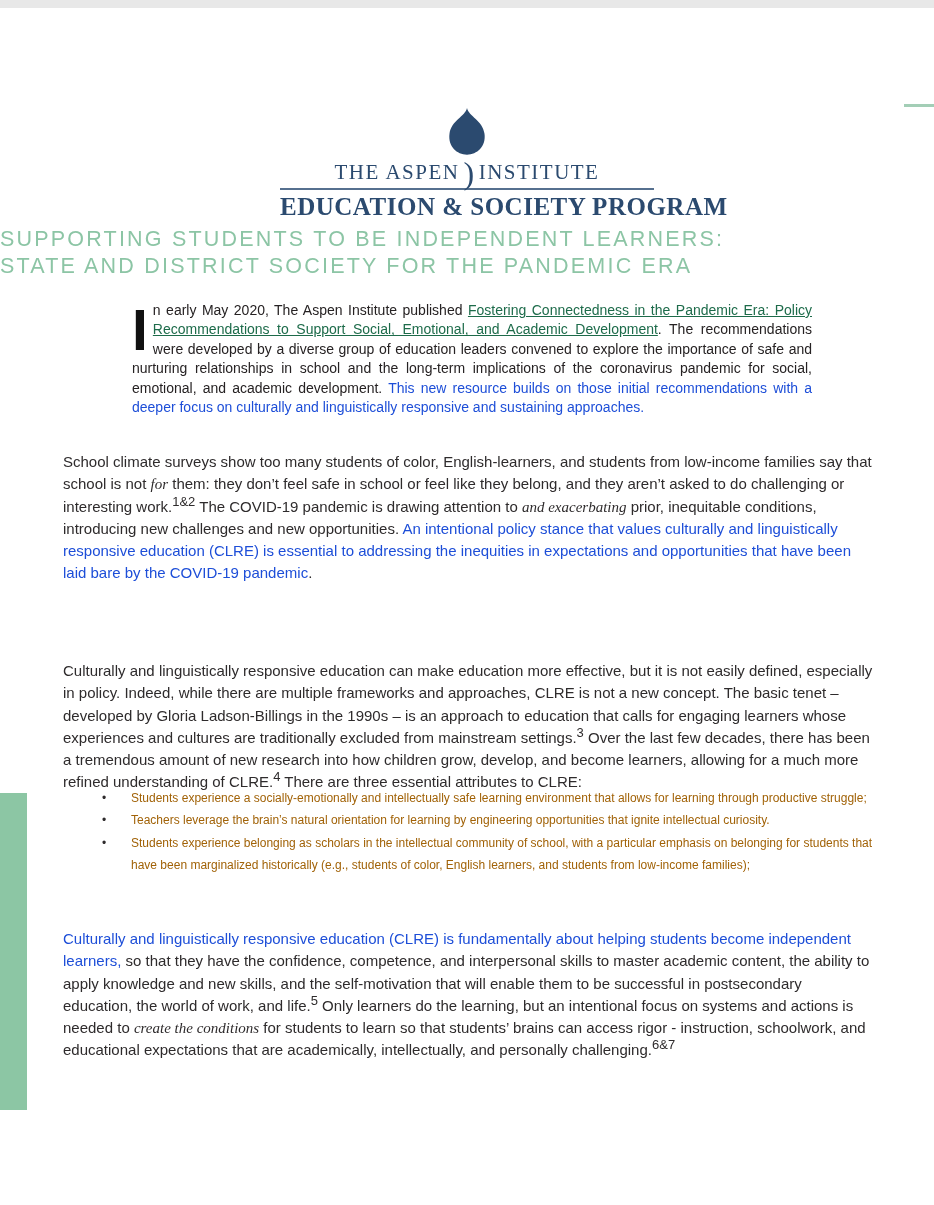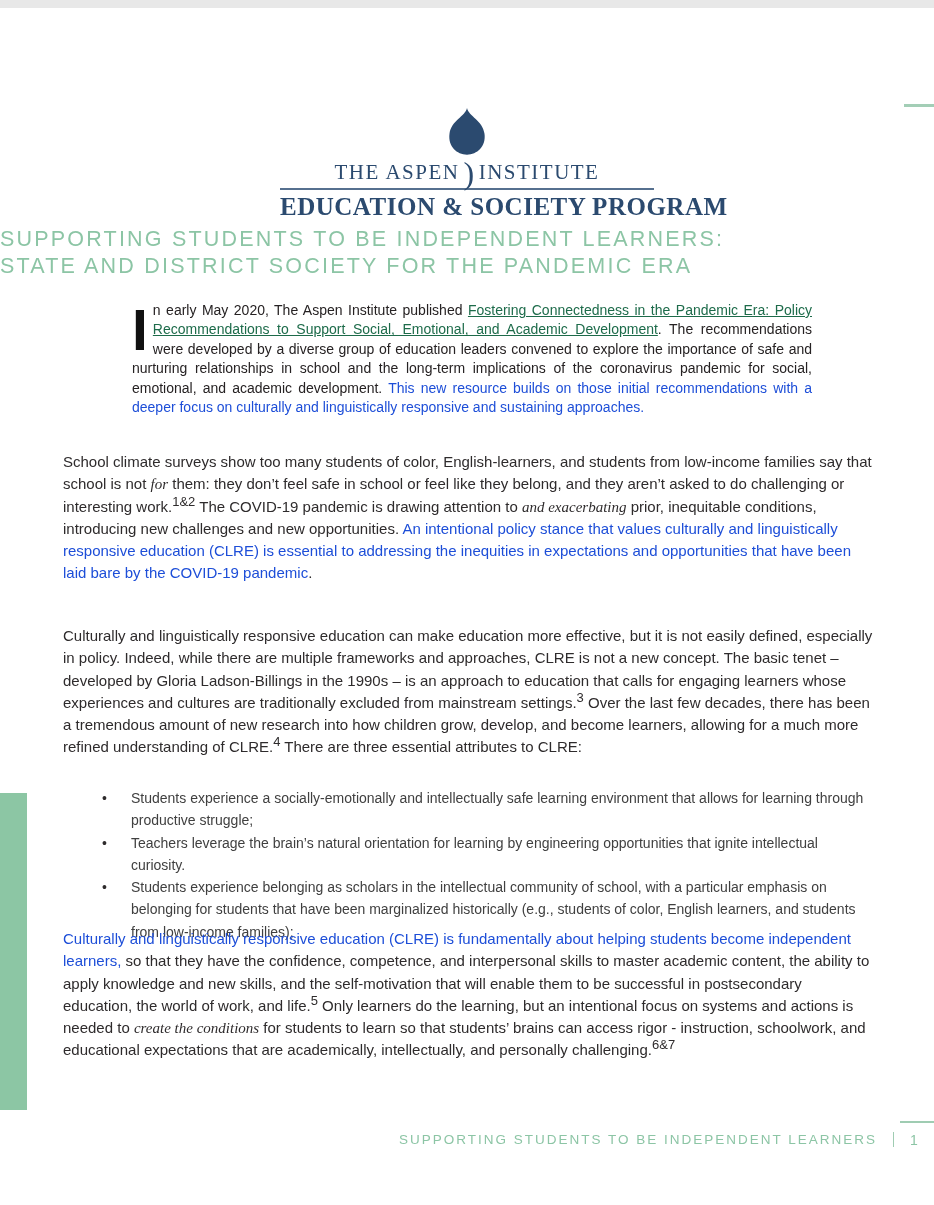--- a/index.html
+++ b/index.html
@@ -62,26 +62,26 @@
     font-size:57px; line-height:0.95; font-weight:700;
     letter-spacing:-1px; color:#111;
     margin:2px 6px 0 0;
   }
   
   .para {
     position:absolute; left:63px; width:812px;
     font-size:15px; line-height:22.3px; color:#2e2b2c;
   }
   .para-1 { top:443px; }
-  .para-2 { top:617px; }
+  .para-2 { top:652px; }
   .para-3 { top:920px; }
   .bullet-list {
     position:absolute; top:779px; left:100px; width:775px;
     list-style:none;
-    font-size:14px; line-height:22.3px; color:#404040;
+    font-size:12px; line-height:22.3px; color:#a16207;
   }
   .bullet-list li { position:relative; padding-left:31px; }
   .bullet-list li::before {
     content:"\2022"; position:absolute; left:2px; top:0;
     color:#2e2b2c;
   }
   
   .rich-b { font-weight:400; color:#1d4ed8; }
   .rich-i { font-style:italic;font-family:Liberation Serif, serif; }
   a.rich-link { color:#1d6b4a; text-decoration:underline; }
@@ -139,22 +139,14 @@
   <div class="para para-2"><span>Culturally and linguistically responsive education can make education more effective, but it is not easily defined, especially in policy. Indeed, while there are multiple frameworks and approaches, CLRE is not a new concept. The basic tenet – developed by Gloria Ladson-Billings in the 1990s – is an approach to education that calls for engaging learners whose experiences and cultures are traditionally excluded from mainstream settings.</span><sup>3</sup><span> Over the last few decades, there has been a tremendous amount of new research into how children grow, develop, and become learners, allowing for a much more refined understanding of CLRE.</span><sup>4</sup><span> There are three essential attributes to CLRE:</span></div>
 
   <ul class="bullet-list">
     <li>Students experience a socially-emotionally and intellectually safe learning environment that allows for learning through productive struggle;</li>
     <li>Teachers leverage the brain’s natural orientation for learning by engineering opportunities that ignite intellectual curiosity.</li>
     <li>Students experience belonging as scholars in the intellectual community of school, with a particular emphasis on belonging for students that have been marginalized historically (e.g., students of color, English learners, and students from low-income families);</li>
   </ul>
 
   <div class="para para-3"><span class="rich-b">Culturally and linguistically responsive education (CLRE) is fundamentally about helping students become independent learners, </span><span>so that they have the confidence, competence, and interpersonal skills to master academic content, the ability to apply knowledge and new skills, and the self-motivation that will enable them to be successful in postsecondary education, the world of work, and life.</span><sup>5</sup><span> Only learners do the learning, but an intentional focus on systems and actions is needed to </span><span class="rich-i">create the conditions</span><span> for students to learn so that students’ brains can access rigor - instruction, schoolwork, and educational expectations that are academically, intellectually, and personally challenging.</span><sup>6&amp;7</sup></div>
 
-  <div class="footer">
-    <span class="footer-title">SUPPORTING STUDENTS TO BE INDEPENDENT LEARNERS</span>
-    <span class="footer-sep"></span>
-    <span class="footer-page">
-      <span class="footer-page-rule"></span>
-      <span>1</span>
-    </span>
-  </div>
 
 </div>
 
 </body></html>

